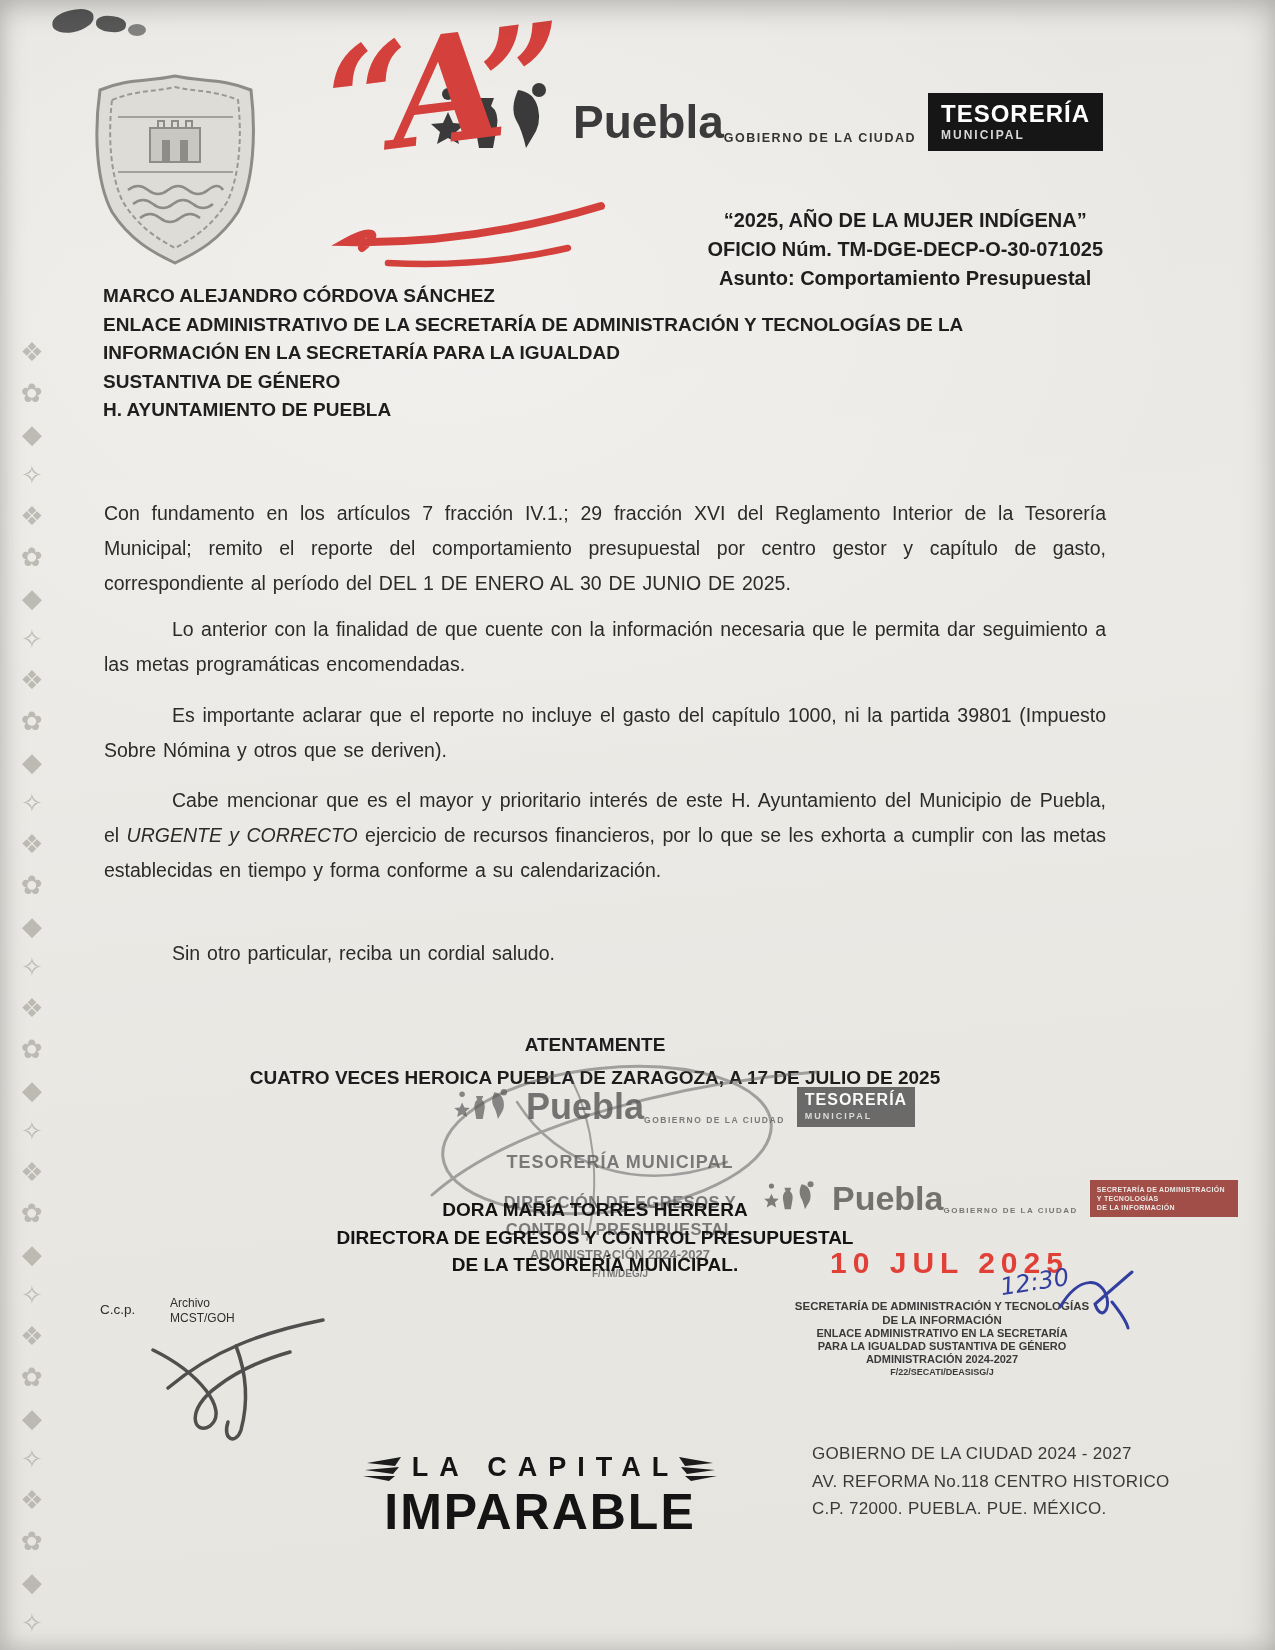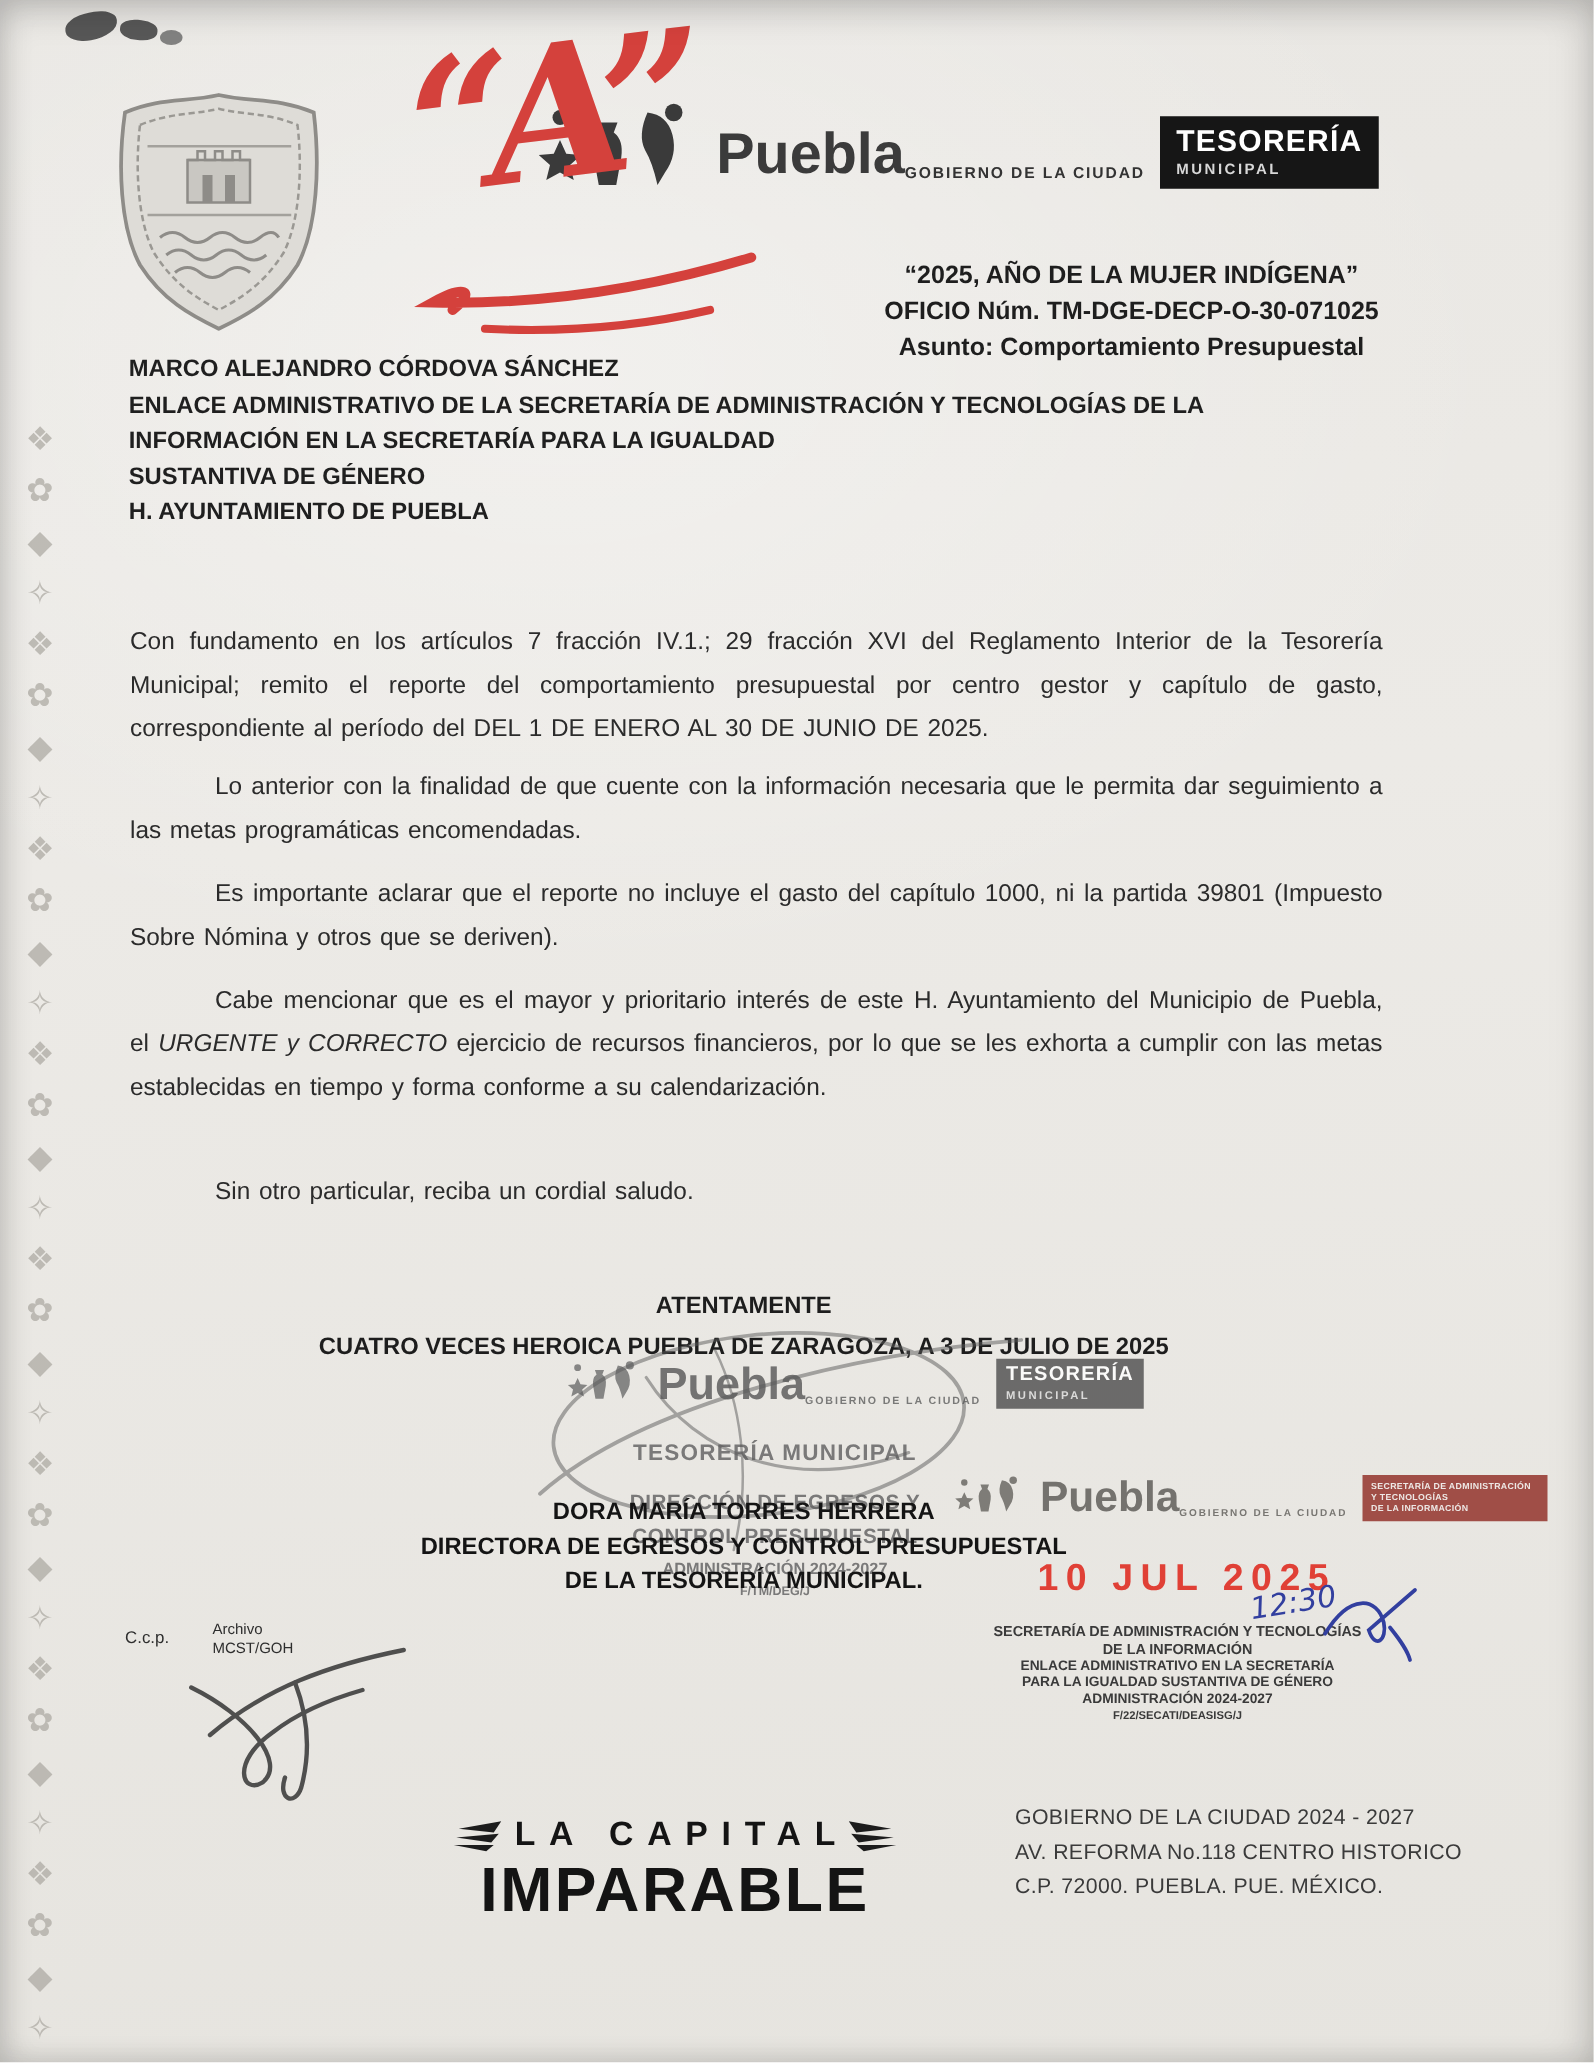--- a/index.html
+++ b/index.html
@@ -216,21 +216,21 @@
   <div class="body-text">
     <p class="bp1">Con fundamento en los artículos 7 fracción IV.1.; 29 fracción XVI del Reglamento Interior de la Tesorería Municipal; remito el reporte del comportamiento presupuestal por centro gestor y capítulo de gasto, correspondiente al período del DEL 1 DE ENERO AL 30 DE JUNIO DE 2025.</p>
     <p class="indent bp2">Lo anterior con la finalidad de que cuente con la información necesaria que le permita dar seguimiento a las metas programáticas encomendadas.</p>
     <p class="indent bp3">Es importante aclarar que el reporte no incluye el gasto del capítulo 1000, ni la partida 39801 (Impuesto Sobre Nómina y otros que se deriven).</p>
     <p class="indent bp4"><span>Cabe mencionar que es el mayor y prioritario interés de este H. Ayuntamiento del Municipio de Puebla, el </span><em>URGENTE y CORRECTO</em><span> ejercicio de recursos financieros, por lo que se les exhorta a cumplir con las metas establecidas en tiempo y forma conforme a su calendarización.</span></p>
     <p class="indent">Sin otro particular, reciba un cordial saludo.</p>
   </div>
 
   <div class="sig-head">
     <div class="atent">ATENTAMENTE</div>
-    <div>CUATRO VECES HEROICA PUEBLA DE ZARAGOZA, A 3 DE JULIO DE 2025</div>
+    <div>CUATRO VECES HEROICA PUEBLA DE ZARAGOZA, A 17 DE JULIO DE 2025</div>
   </div>
 
   <svg class="rubric" width="440" height="270" viewBox="0 0 440 270">
     <g stroke="#5a5a5a" fill="none" opacity="0.5" stroke-linecap="round">
       <ellipse cx="215" cy="100" rx="165" ry="72" stroke-width="3" transform="rotate(-6 215 100)"></ellipse>
       <path d="M40,155 C125,80 300,42 425,32" stroke-width="3"></path>
       <path d="M125,62 C165,125 245,155 335,122" stroke-width="2.5"></path>
       <path d="M180,40 C200,80 210,140 195,200" stroke-width="2"></path>
     </g>
   </svg>

